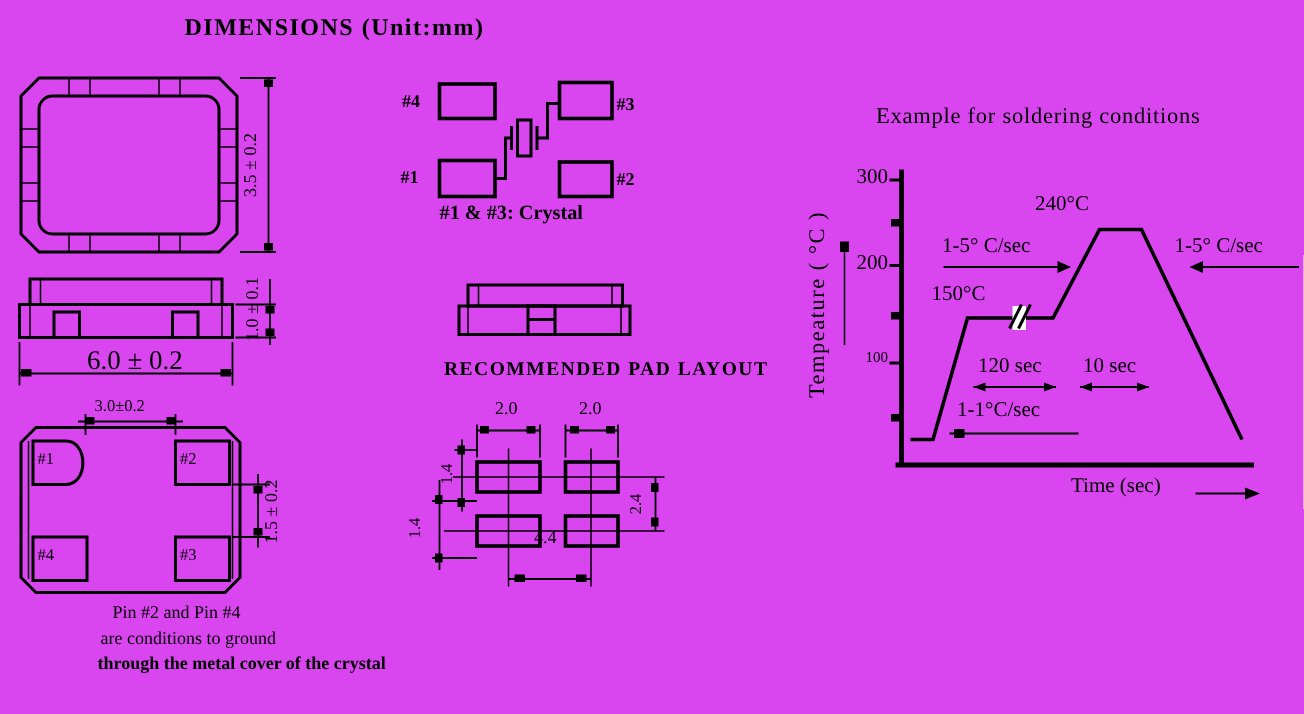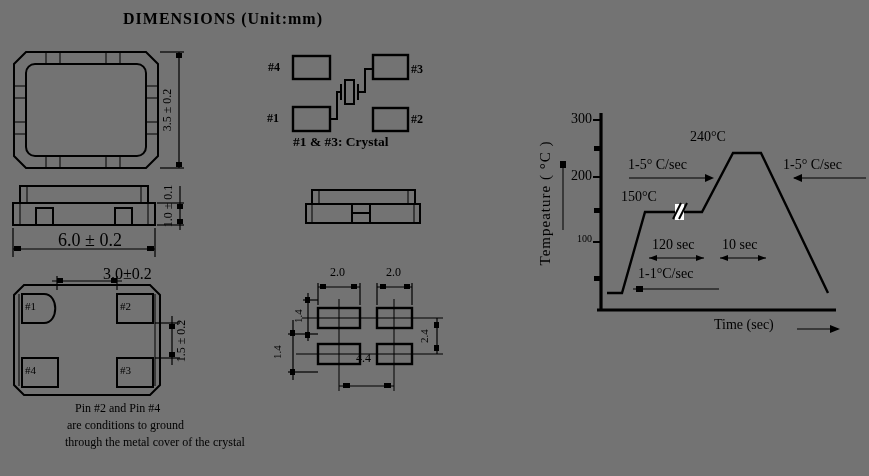--- a/index.html
+++ b/index.html
@@ -1,16 +1,16 @@
 <!DOCTYPE html>
 <html><head>
 <meta charset="utf-8">
 <style>
   html,body{margin:0;padding:0;background:#fff;}
-  #canvas{position:relative;width:869px;height:476px;background:#737373;overflow:hidden;
+  #canvas{position:relative;width:869px;height:476px;background:#d946ef;overflow:hidden;
           font-family:"Liberation Serif","DejaVu Serif",serif;color:#000;}
   #art{position:absolute;left:0;top:0;}
   .t{position:absolute;white-space:nowrap;line-height:1.05;}
   .vt{transform:translate(-50%,-50%) rotate(-90deg);}
   .b{font-weight:bold;}
   .s1{stroke:#000;stroke-width:1;fill:none;}
   .s2{stroke:#000;stroke-width:2;fill:none;}
   .s25{stroke:#000;stroke-width:2.4;fill:none;}
   .s3{stroke:#000;stroke-width:3.2;fill:none;}
   .sd{stroke:#000;stroke-width:1.2;fill:none;}
@@ -179,45 +179,47 @@
       <line class="sd" x1="797" y1="329" x2="838" y2="329"></line>
       <polygon points="830,325 840,329 830,333" fill="#000"></polygon>
     </g>
   </svg>
 
   <div class="t b" style="left:123px;top:11px;font-size:16px;letter-spacing:1px;">DIMENSIONS (Unit:mm)</div>
 
   <div class="t vt" style="left:167px;top:110px;font-size:12px;">3.5 ± 0.2</div>
   <div class="t" style="left:58px;top:231px;font-size:18px;">6.0 ± 0.2</div>
   <div class="t vt" style="left:168px;top:206px;font-size:12px;">1.0 ± 0.1</div>
-  <div class="t" style="left:63px;top:266px;font-size:16px;margin-left:40px;">3.0±0.2</div>
+  <div class="t" style="left:63px;top:266px;font-size:11px;">3.0±0.2</div>
   <div class="t vt" style="left:181px;top:341px;font-size:12px;">1.5 ± 0.2</div>
 
   <div class="t" style="left:25px;top:301px;font-size:11px;">#1</div>
   <div class="t" style="left:120px;top:301px;font-size:11px;">#2</div>
   <div class="t" style="left:25px;top:365px;font-size:11px;">#4</div>
   <div class="t" style="left:120px;top:365px;font-size:11px;">#3</div>
 
   <div class="t" style="left:75px;top:402px;font-size:12px;">Pin #2 and Pin #4</div>
   <div class="t" style="left:67px;top:419px;font-size:12px;">are conditions to ground</div>
-  <div class="t" style="left:65px;top:436px;font-size:12px;">through the metal cover of the crystal</div>
+  <div class="t" style="left:65px;top:436px;font-size:12px;font-weight:bold;">through the metal cover of the crystal</div>
 
   <div class="t b" style="left:268px;top:61px;font-size:12px;">#4</div>
   <div class="t b" style="left:411px;top:63px;font-size:12px;">#3</div>
   <div class="t b" style="left:267px;top:112px;font-size:12px;">#1</div>
   <div class="t b" style="left:411px;top:113px;font-size:12px;">#2</div>
   <div class="t b" style="left:293px;top:135px;font-size:13.5px;">#1 &amp; #3: Crystal</div>
 
+  <div class="t b" style="left:296px;top:239px;font-size:13px;letter-spacing:1px;">RECOMMENDED PAD LAYOUT</div>
   <div class="t" style="left:330px;top:266px;font-size:12px;">2.0</div>
   <div class="t" style="left:386px;top:266px;font-size:12px;">2.0</div>
   <div class="t vt" style="left:299px;top:316px;font-size:11px;">1.4</div>
   <div class="t vt" style="left:278px;top:352px;font-size:11px;">1.4</div>
   <div class="t vt" style="left:425px;top:336px;font-size:11px;">2.4</div>
   <div class="t" style="left:356px;top:352px;font-size:12px;">4.4</div>
 
+  <div class="t" style="left:584px;top:71px;font-size:15px;letter-spacing:0.5px;">Example for soldering conditions</div>
   <div class="t vt" style="left:546px;top:203px;font-size:15px;letter-spacing:1px;">Tempeature ( °C )</div>
   <div class="t ra" style="left:562px;top:112px;font-size:14px;">300</div>
   <div class="t ra" style="left:562px;top:169px;font-size:14px;">200</div>
   <div class="t ra" style="left:562px;top:234px;font-size:10px;">100</div>
   <div class="t" style="left:690px;top:130px;font-size:14px;">240°C</div>
   <div class="t" style="left:621px;top:190px;font-size:14px;">150°C</div>
   <div class="t" style="left:628px;top:158px;font-size:14px;">1-5° C/sec</div>
   <div class="t" style="left:783px;top:158px;font-size:14px;">1-5° C/sec</div>
   <div class="t" style="left:652px;top:238px;font-size:14px;">120 sec</div>
   <div class="t" style="left:722px;top:238px;font-size:14px;">10 sec</div>

